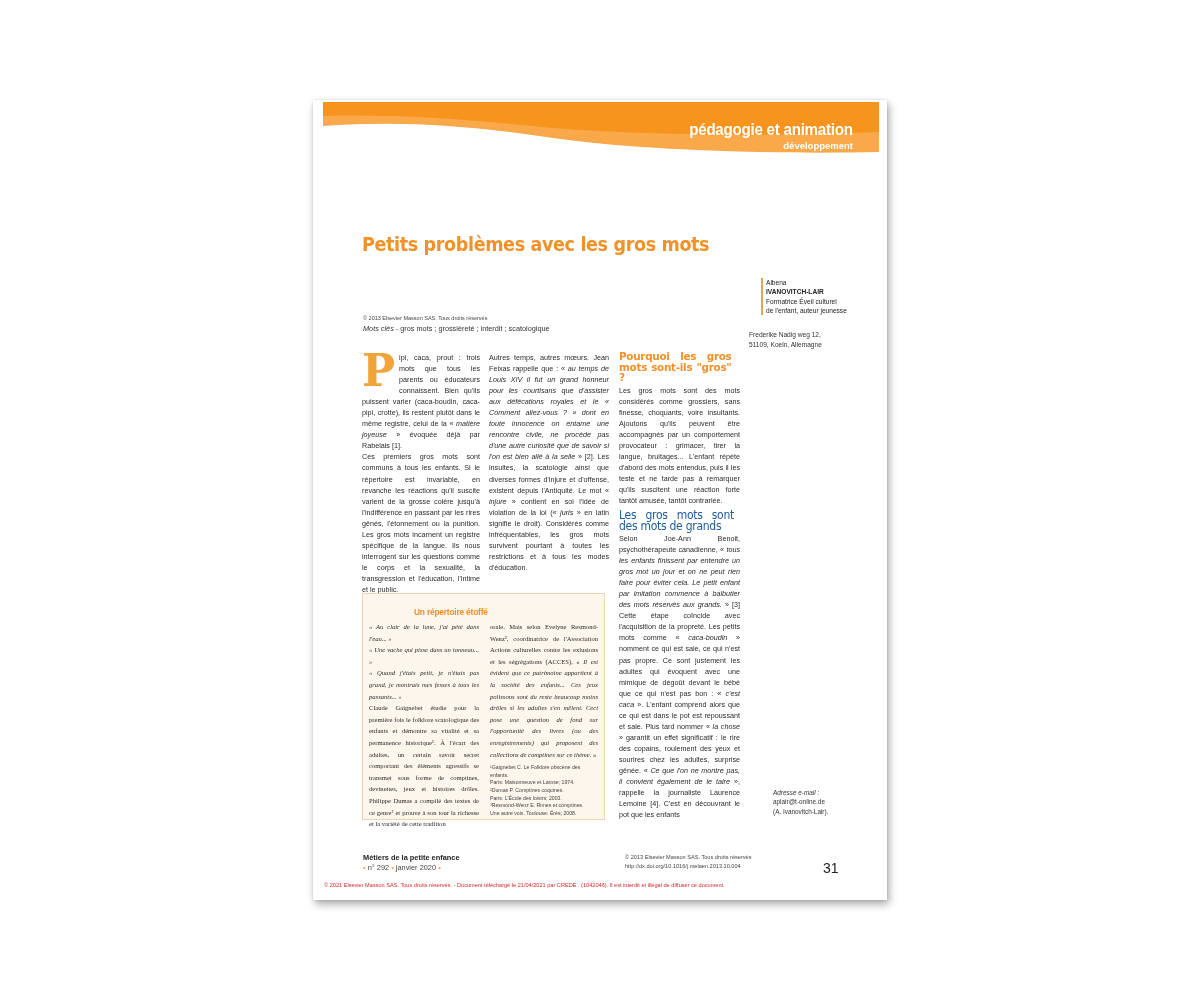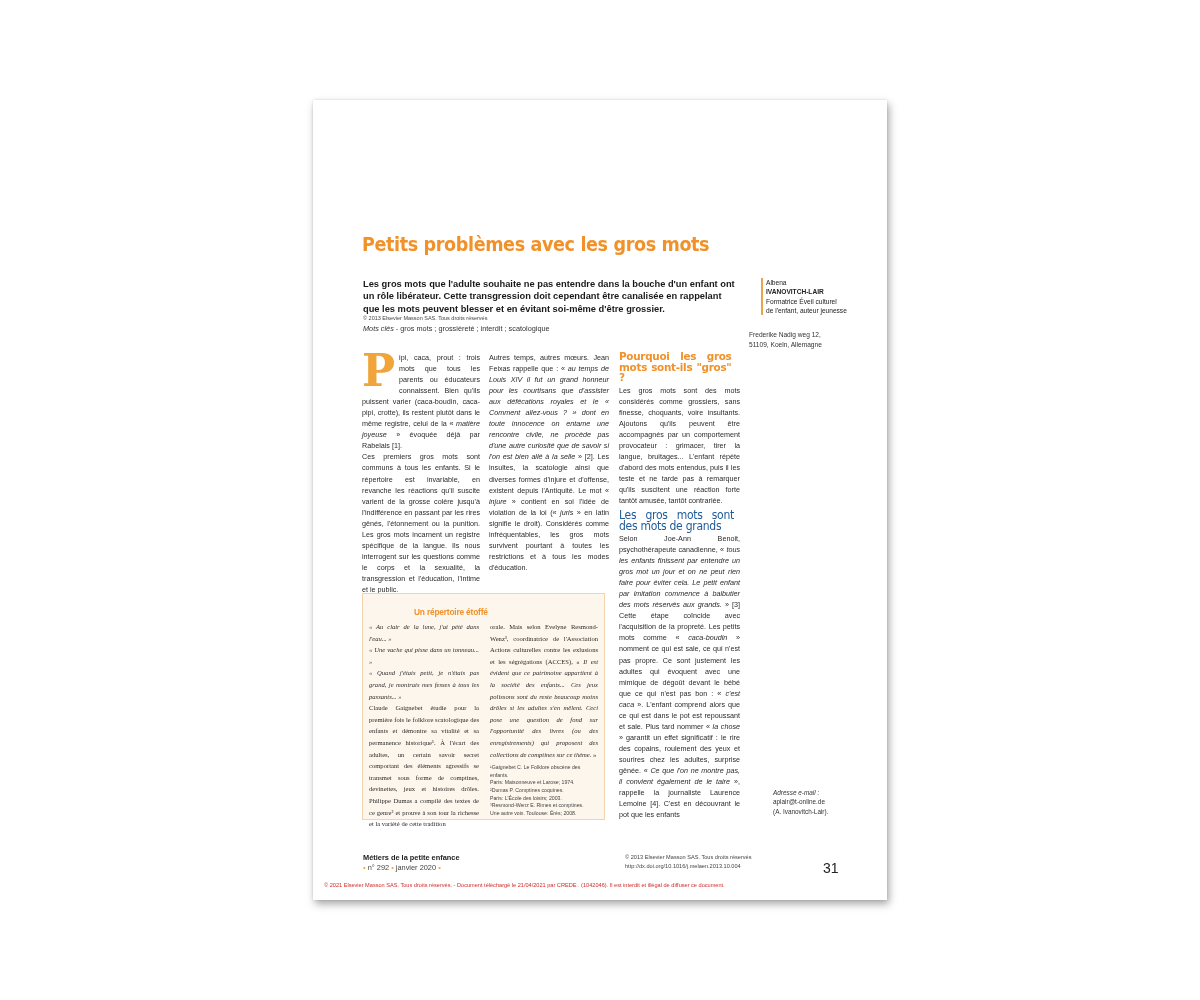--- a/index.html
+++ b/index.html
@@ -75,23 +75,32 @@
   .footer-left .dot { color: #f0a43a; }
   .footer-mid { position: absolute; left: 312px; top: 753px; font-size: 5.6px; line-height: 8.5px; color: #444; text-align: left; }
   .pagenum { position: absolute; left: 510px; top: 760px; font-size: 14px; color: #222; }
   .watermark { position: absolute; left: 11px; top: 782px; font-size: 5.6px; color: #d42a2a; white-space: nowrap; }
 </style>
 </head>
 <body>
 
 <div class="page">
 
+  <div class="band">
+    <svg width="556" height="60" viewBox="0 0 556 60">
+      <path d="M0 0 H556 V50 C470 52 330 50 230 36 C150 24 80 18 0 24 Z" fill="#f9a84a"></path>
+      <path d="M0 0 H556 V30 C470 34 330 34 230 26 C150 18 80 12 0 14 Z" fill="#f7941e"></path>
+    </svg>
+    <div class="rubric">
+      <span class="main">pédagogie et animation</span>
+      <span class="sub">développement</span>
+    </div>
+  </div>
 
   <div class="title">Petits problèmes avec les gros mots</div>
-  <div class="lead">Les gros mots que l'adulte souhaite ne pas entendre dans la bouche d'un enfant ont un rôle libérateur. Cette transgression doit cependant être canalisée en rappelant que les mots peuvent blesser et en évitant soi-même d'être grossier.</div>
   <div class="copy-small">© 2013 Elsevier Masson SAS. Tous droits réservés</div>
   <div class="keywords"><span class="lbl">Mots clés</span><span> - gros mots ; grossièreté ; interdit ; scatologique</span></div>
 
   <div class="author">
     <div>Albena</div>
     <div class="name">IVANOVITCH-LAIR</div>
     <div>Formatrice Éveil culturel</div>
     <div>de l'enfant, auteur jeunesse</div>
   </div>
   <div class="address">

